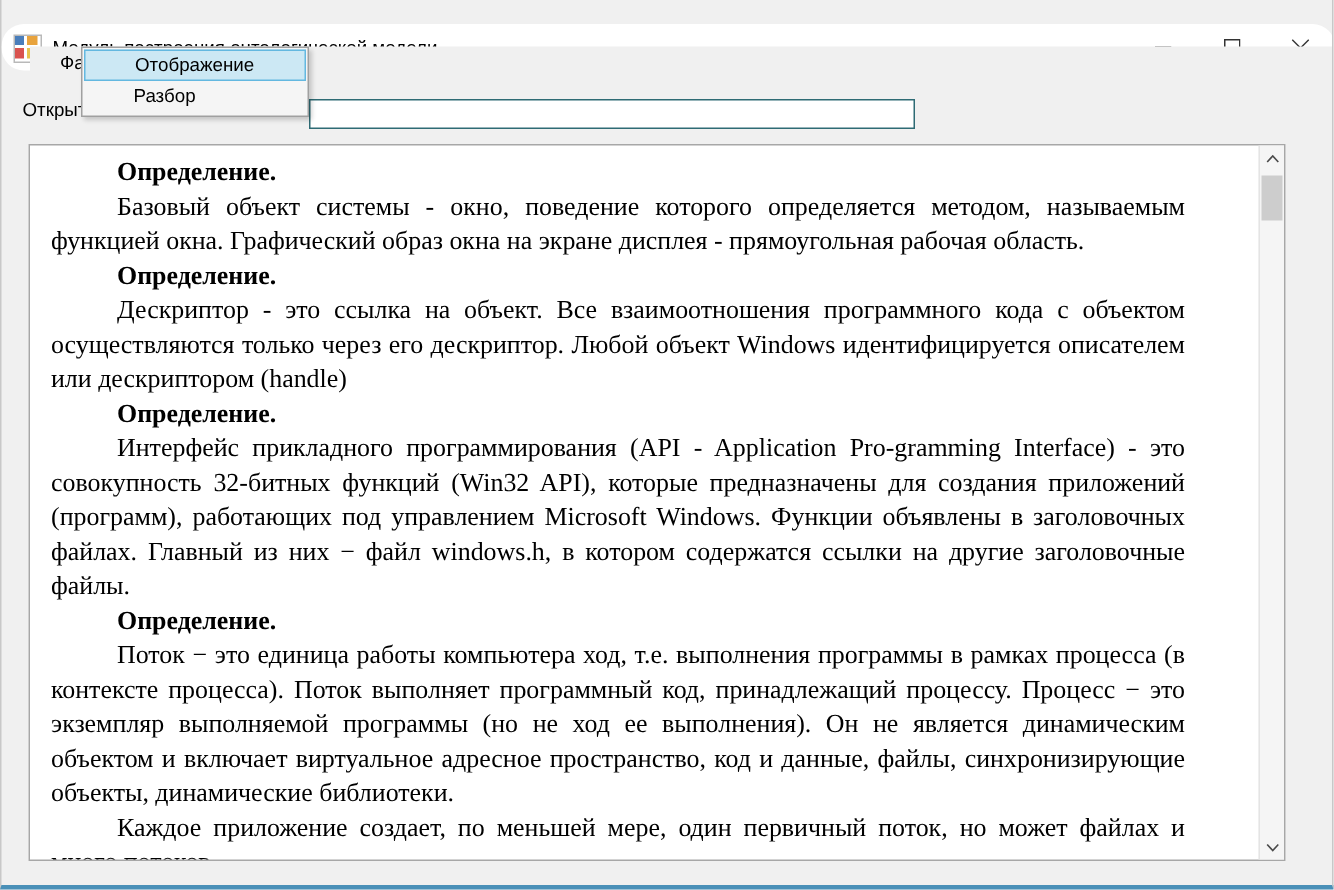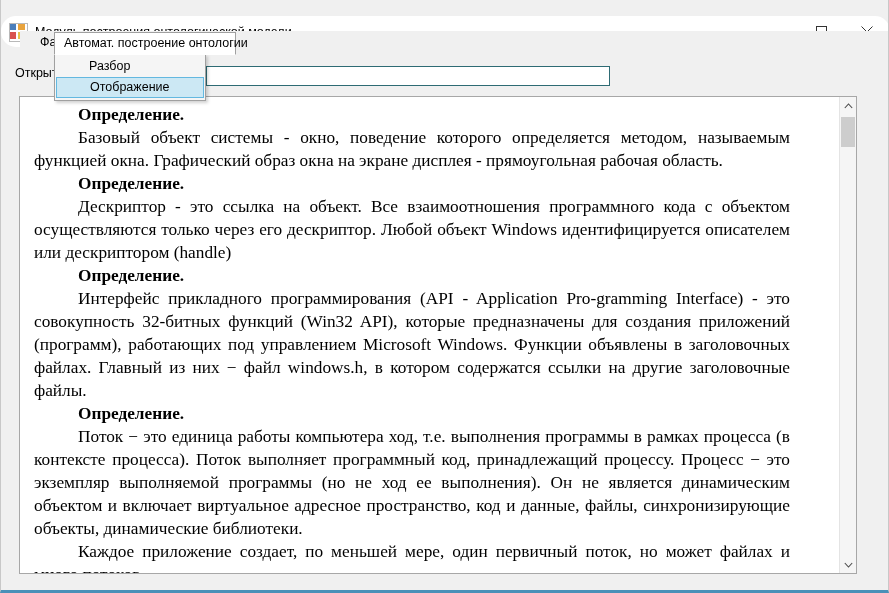--- a/index.html
+++ b/index.html
@@ -252,24 +252,23 @@
   </div>
 
   <div class="menustrip">
     <div class="menu-file">Файл</div>
   </div>
 
   <div class="open-label">Открыть</div>
   <input class="path-input" type="text" value="" placeholder="" style="">
 
   <div class="dropdown">
-    <div class="dd-header">Автомат. построение онтологии</div>
     <div class="dd-panel">
+      <div class="dd-item selected">Отображение</div>
       <div class="dd-item">Разбор</div>
-      <div class="dd-item selected">Отображение</div>
     </div>
   </div>
 
   <div class="viewer">
     <div class="viewer-inner">
       <div class="doc" id="doc-body">
           <p class="defn">Определение.</p>
           <p class="">Базовый объект системы - окно, поведение которого определяется методом, называемым функцией окна. Графический образ окна на экране дисплея - прямоугольная рабочая область.</p>
           <p class="defn">Определение.</p>
           <p class="">Дескриптор - это ссылка на объект. Все взаимоотношения программного кода с объектом осуществляются только через его дескриптор. Любой объект Windows идентифицируется описателем или дескриптором (handle)</p>

